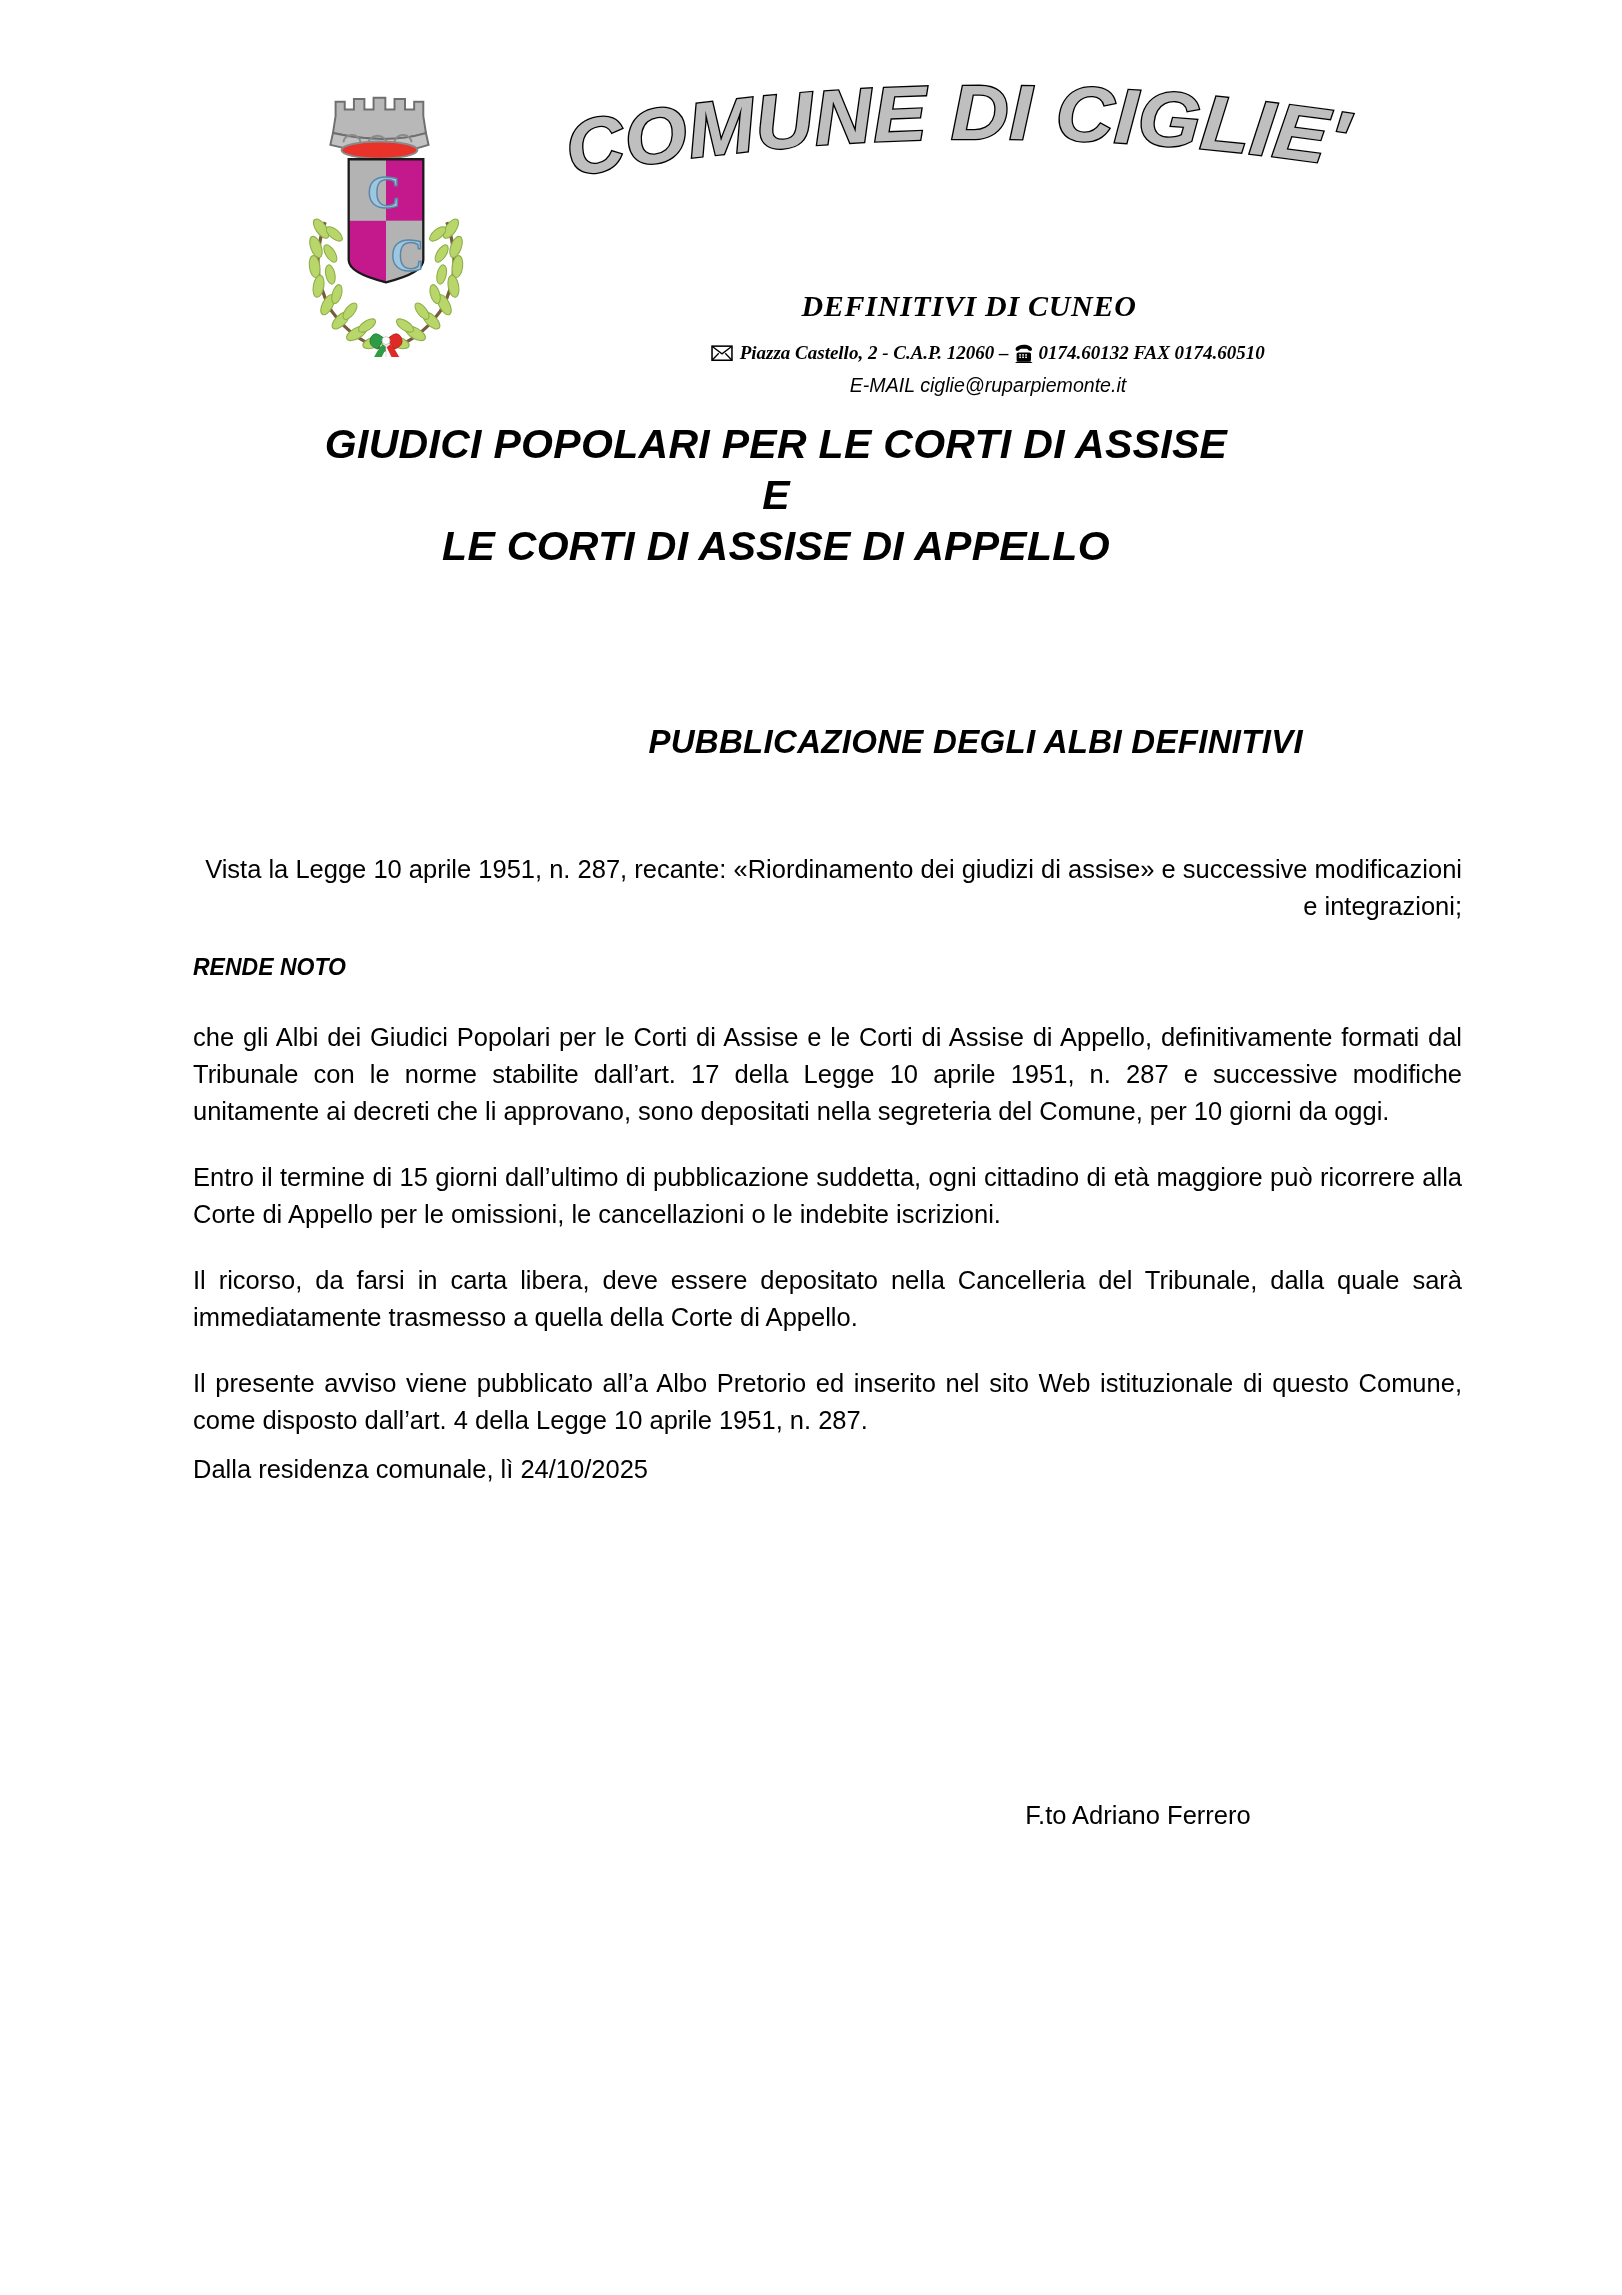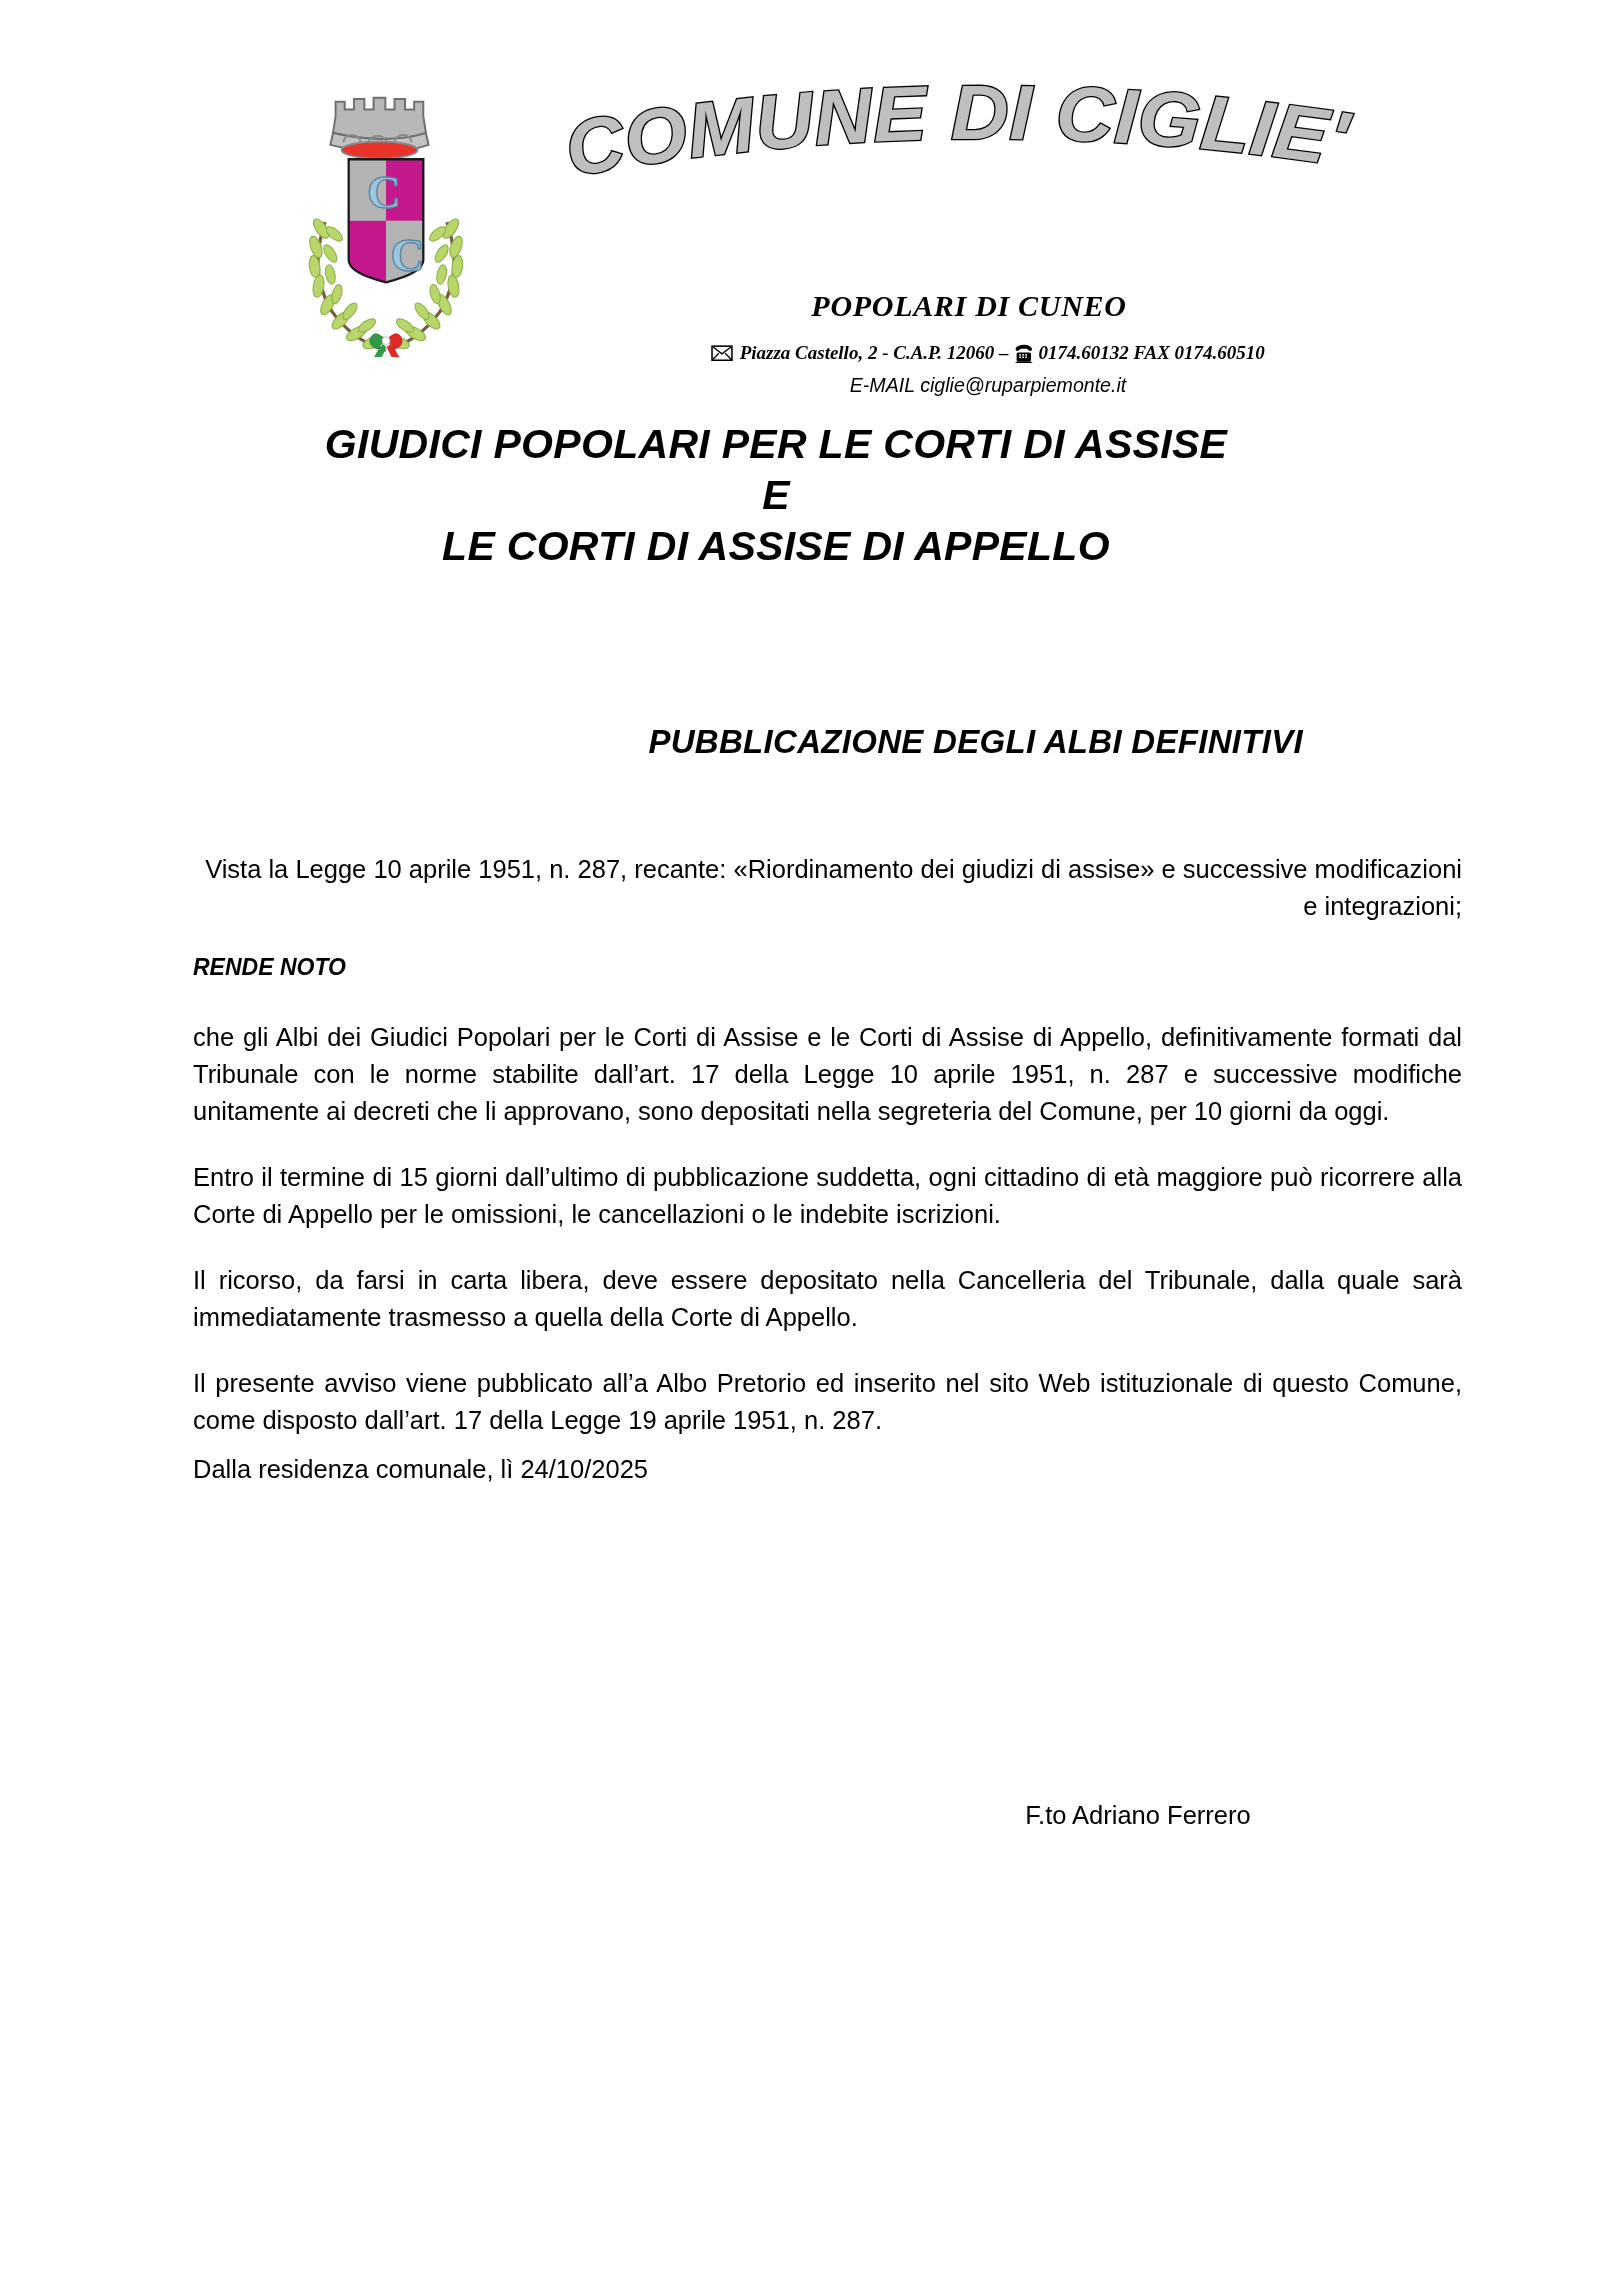--- a/index.html
+++ b/index.html
@@ -207,21 +207,21 @@
           <path id="archpath" d="M 30 160 Q 640 50 1250 150"></path>
         </defs>
         <text font-family="Liberation Sans, sans-serif" font-size="118" font-weight="bold" font-style="italic" letter-spacing="1" fill="#bfbfbf" stroke="#000000" stroke-width="4" paint-order="stroke fill" textLength="1190" lengthAdjust="spacingAndGlyphs">
           <textPath href="#archpath" startOffset="0">
             <tspan id="wordart-text">COMUNE DI CIGLIE'</tspan>
           </textPath>
         </text>
       </svg>
     </div>
 
-    <div class="provincia">POPOLARI DI CUNEO</div>
+    <div class="provincia">DEFINITIVI DI CUNEO</div>
 
     <div class="addr-line">
       <span class="env">
         <svg width="22" height="16.4" viewBox="0 0 34 25" xmlns="http://www.w3.org/2000/svg">
           <rect x="1.6" y="1.6" width="30.8" height="21.8" fill="#ffffff" stroke="#000000" stroke-width="2.4"></rect>
           <path d="M1.6 1.6 L17 13.5 L32.4 1.6" fill="none" stroke="#000000" stroke-width="2"></path>
           <path d="M1.6 23.4 L12 12.5 M32.4 23.4 L22 12.5" fill="none" stroke="#000000" stroke-width="2"></path>
         </svg>
       </span><span>Piazza Castello, 2 - C.A.P. 12060 –</span><span class="tel">
         <svg width="23.6" height="19.6" viewBox="0 0 36 30" xmlns="http://www.w3.org/2000/svg">
@@ -257,21 +257,21 @@
     <p class="para flow">Vista la Legge 10 aprile 1951, n. 287, recante: «Riordinamento dei giudizi di assise» e successive modificazioni e integrazioni;</p>
 
     <div class="rende">RENDE NOTO</div>
 
     <p class="para">che gli Albi dei Giudici Popolari per le Corti di Assise e le Corti di Assise di Appello, definitivamente formati dal Tribunale con le norme stabilite dall’art. 17 della Legge 10 aprile 1951, n. 287 e successive modifiche unitamente ai decreti che li approvano, sono depositati nella segreteria del Comune, per 10 giorni da oggi.</p>
 
     <p class="para">Entro il termine di 15 giorni dall’ultimo di pubblicazione suddetta, ogni cittadino di età maggiore può ricorrere alla Corte di Appello per le omissioni, le cancellazioni o le indebite iscrizioni.</p>
 
     <p class="para">Il ricorso, da farsi in carta libera, deve essere depositato nella Cancelleria del Tribunale, dalla quale sarà immediatamente trasmesso a quella della Corte di Appello.</p>
 
-    <p class="para last">Il presente avviso viene pubblicato all’a Albo Pretorio ed inserito nel sito Web istituzionale di questo Comune, come disposto dall’art. 17 della Legge 19 aprile 1951, n. 287.</p>
+    <p class="para last">Il presente avviso viene pubblicato all’a Albo Pretorio ed inserito nel sito Web istituzionale di questo Comune, come disposto dall’art. 4 della Legge 10 aprile 1951, n. 287.</p>
 
     <div class="date-line">Dalla residenza comunale, lì 24/10/2025</div>
   </div>
 
   <div class="sign-block">
     <div class="sign-name">F.to Adriano Ferrero</div>
   </div>
 
 </div>
 

